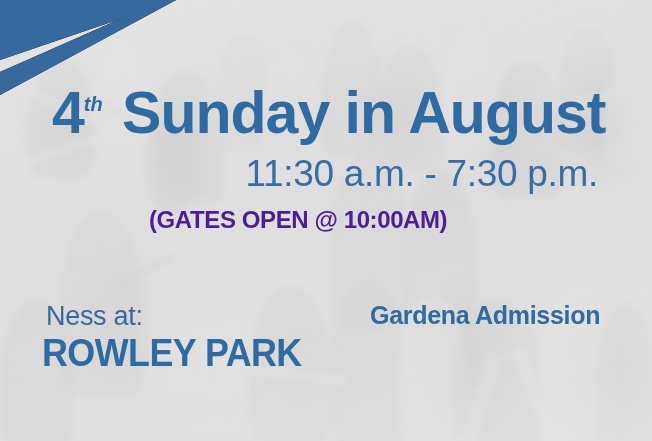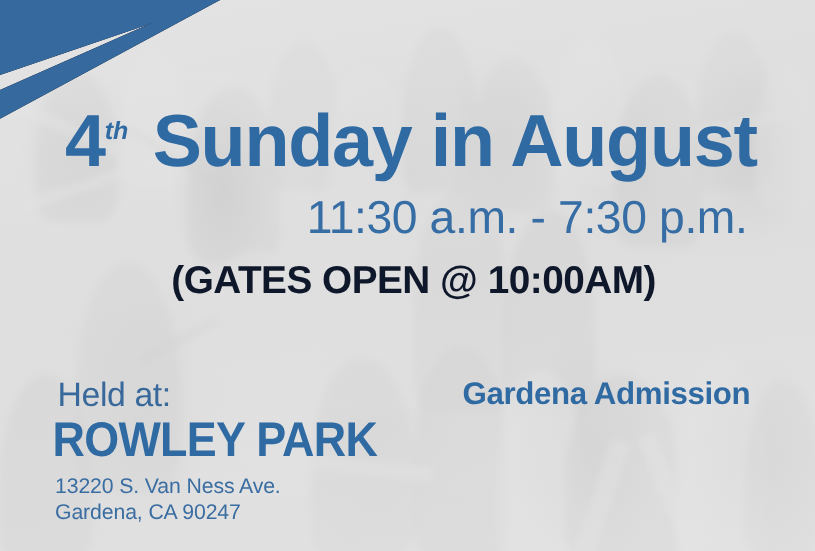--- a/index.html
+++ b/index.html
@@ -118,25 +118,25 @@
     font-size: 37px;
     font-weight: 400;
     color: #356da4;
     letter-spacing: -0.3px;
     line-height: 1;
     white-space: nowrap;
   }
 
   .gates {
     position: absolute;
-    left: 137px;
+    left: 149px;
     top: 208px;
-    font-size: 31px;
-    font-weight: 700;
-    color: #0f172a;
+    font-size: 24px;
+    font-weight: 700;
+    color: #4c1d95;
     letter-spacing: -0.4px;
     line-height: 1;
     white-space: nowrap;
   }
 
   .held-label {
     position: absolute;
     left: 46px;
     top: 303px;
     font-size: 27px;
@@ -247,25 +247,21 @@
   </svg>
 
   <div class="content">
 
     <div class="headline"><span>4</span><span class="ord">th</span><span> Sunday in August</span></div>
 
     <div class="times">11:30 a.m. - 7:30 p.m.</div>
 
     <div class="gates">(GATES OPEN @ 10:00AM)</div>
 
-    <div class="held-label">Held at:</div>
+    <div class="held-label">Ness at:</div>
 
     <div class="venue">ROWLEY PARK</div>
 
-    <div class="addr">
-      <div>13220 S. Van Ness Ave.</div>
-      <div>Gardena, CA 90247</div>
-    </div>
 
     <div class="admission">Gardena Admission</div>
 
   </div>
 </div>
 
 </body></html>

